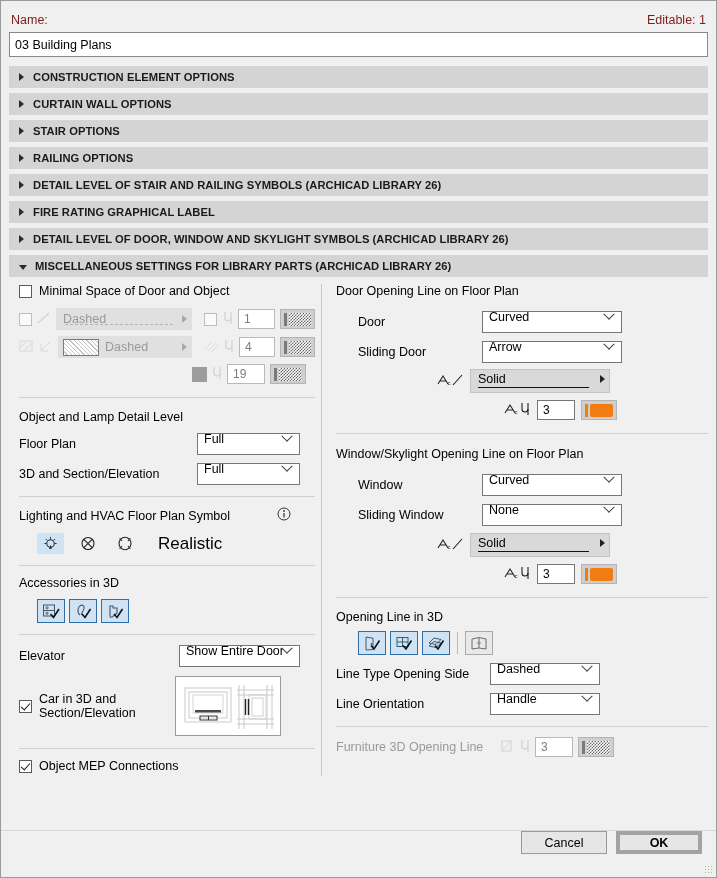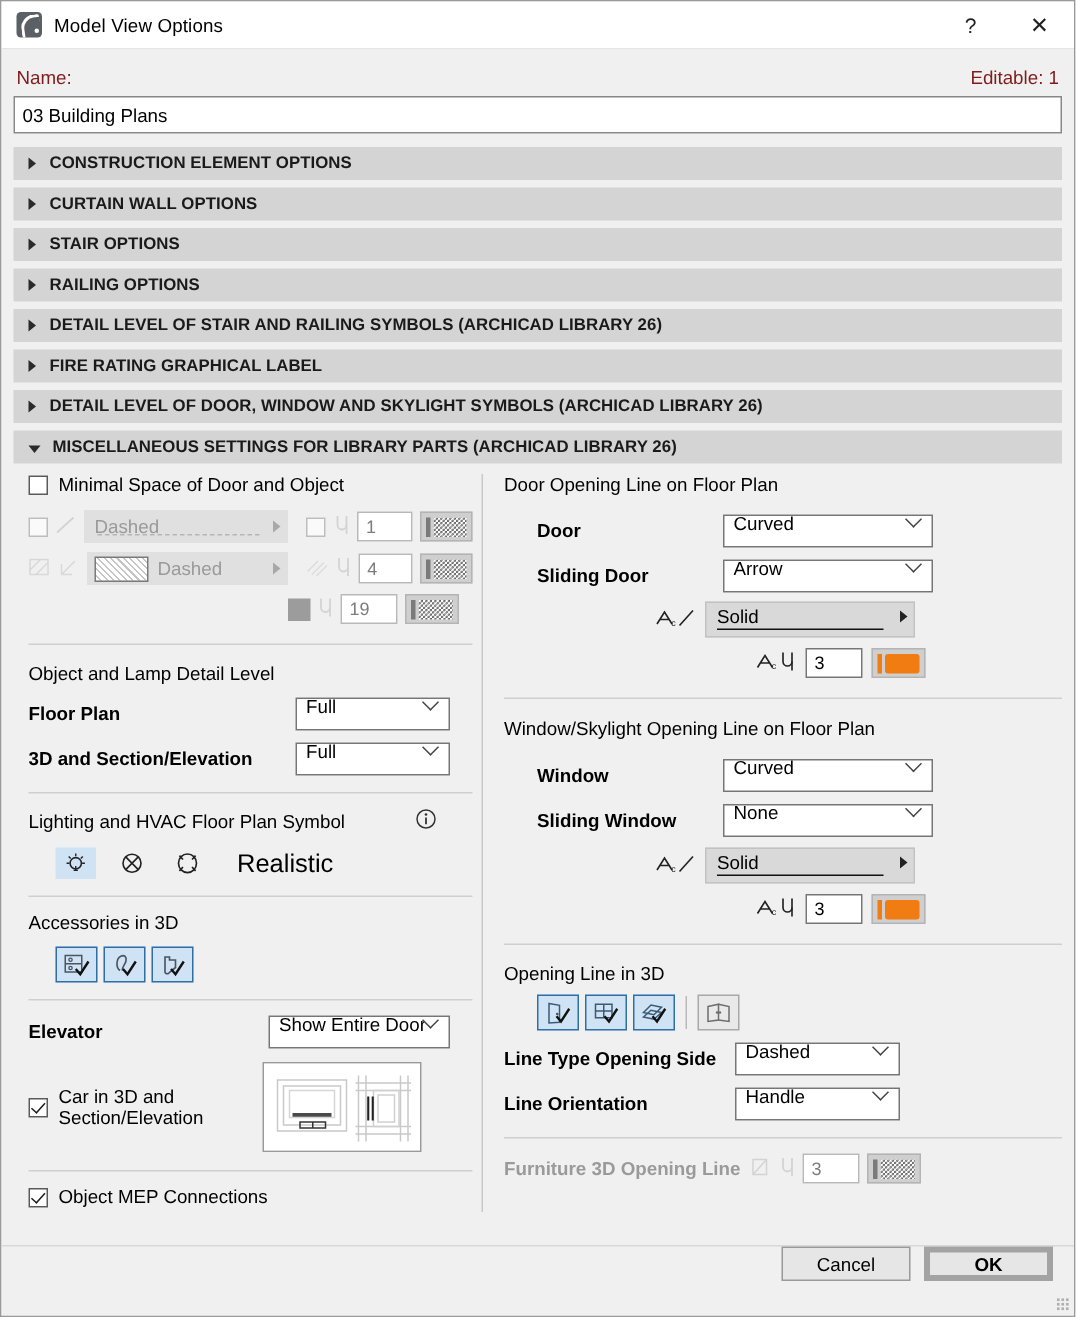--- a/index.html
+++ b/index.html
@@ -119,21 +119,21 @@
     height:22px;box-sizing:border-box;border:1px solid #767676;background:#fff;
     display:flex;align-items:center;padding:0 4px 11px 6px;font-size:12.5px;color:#000;
     position:relative;
   }
   .sel .v{flex:1;white-space:nowrap;overflow:hidden;}
   .chev{
     width:7px;height:7px;border-right:1.4px solid #444;border-bottom:1.4px solid #444;
     transform:rotate(45deg) translate(-2px,-2px);flex:none;margin-right:4px;
   }
   .row{display:flex;align-items:center;margin-bottom:8px;}
-  .row .lb{font-size:12.5px;font-weight:bold;}
+  .row .lb{font-size:12.5px;}
   
   .combo-dis{
     height:22px;box-sizing:border-box;background:#e0e0e0;border:1px solid #e0e0e0;
     display:flex;align-items:center;padding:0 4px 0 6px;color:#9a9a9a;font-size:12.5px;
     position:relative;
   }
   .combo-dis .atri{
     width:0;height:0;border-top:4px solid transparent;border-bottom:4px solid transparent;
     border-left:5px solid #a8a8a8;margin-left:auto;
   }
@@ -211,27 +211,20 @@
     position:absolute;right:3px;bottom:3px;width:9px;height:9px;
     background-image:radial-gradient(#b0b0b0 40%, transparent 41%);
     background-size:3px 3px;
   }
 </style>
 </head>
 <body>
 
 <div class="window">
 
-  <div class="titlebar">
-    <span class="app-icon"></span>
-    <span class="title-text">Model View Options</span>
-    <span class="title-spacer"></span>
-    <span class="tb-btn help">?</span>
-    <span class="tb-btn close">✕</span>
-  </div>
 
   <div class="content">
 
     <div class="name-row">
       <span class="name-label">Name:</span>
       <span class="editable-label">Editable: 1</span>
     </div>
     <input class="name-input" type="text" value="03 Building Plans" style="">
 
     <div class="sections">

